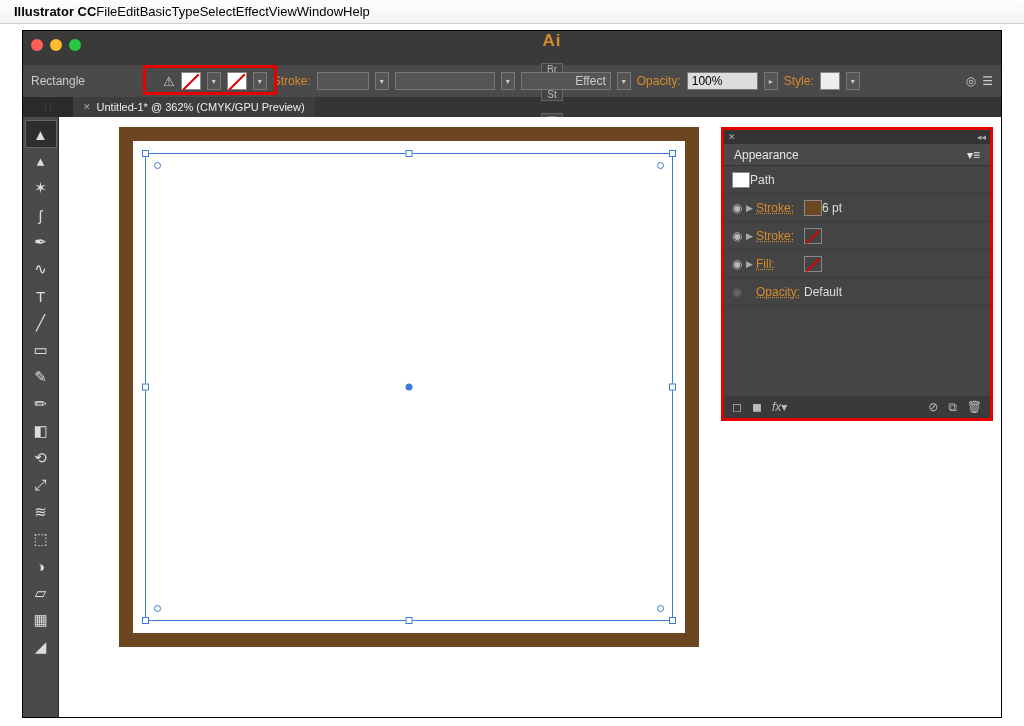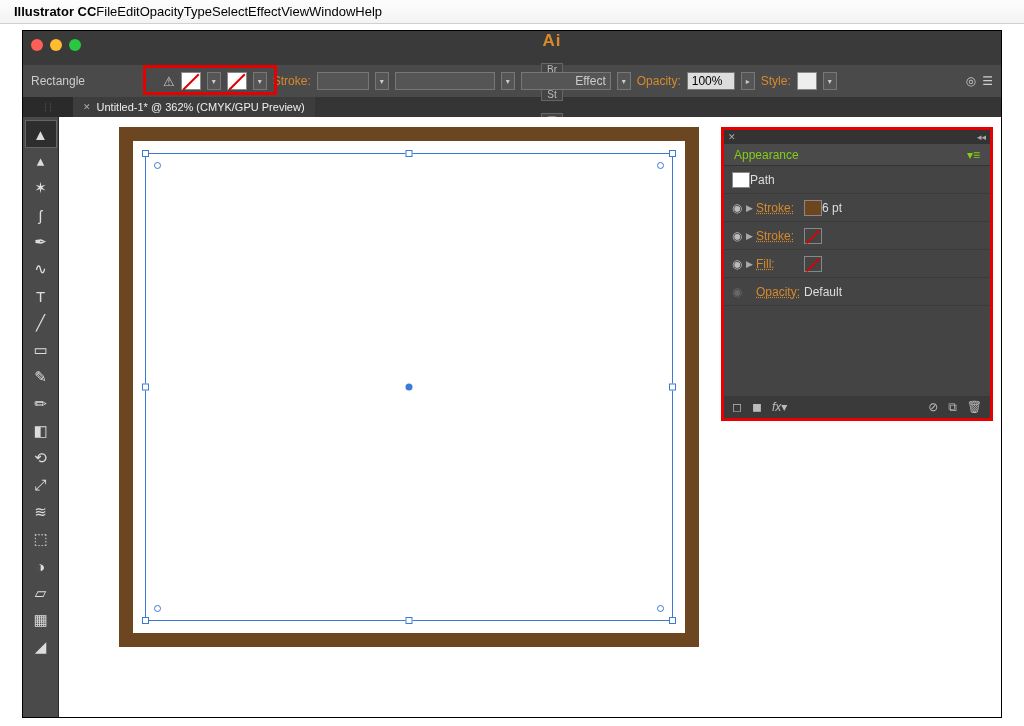--- a/index.html
+++ b/index.html
@@ -39,42 +39,42 @@
 
 .canvas { flex:1; background:#fff; position:relative; }
 .artboard { position:absolute; left:60px; top:10px; width:580px; height:520px; background:#fff; border:14px solid #6b4621; }
 .selbox { position:absolute; left:12px; top:12px; right:12px; bottom:12px; border:1px solid #3b7bd6; }
 .selbox .h { width:7px; height:7px; background:#fff; border:1px solid #3b7bd6; position:absolute; }
 .selbox .c { width:7px; height:7px; border:1px solid #3b7bd6; border-radius:50%; position:absolute; }
 .ctr { width:7px; height:7px; background:#3b7bd6; border-radius:50%; position:absolute; left:50%; top:50%; transform:translate(-50%,-50%); }
 
 .apppanel { position:absolute; right:8px; top:96px; width:272px; background:#444; border:3px solid #e80000; }
 .apppanel .pbar { height:14px; background:#333; display:flex; align-items:center; justify-content:space-between; padding:0 4px; font-size:9px; color:#aaa; }
-.apppanel .ptabs { height:22px; background:#4a4a4a; border-bottom:1px solid #333; display:flex; align-items:center; padding:0 10px; font-size:12px; color:#84cc16; justify-content:space-between; }
+.apppanel .ptabs { height:22px; background:#4a4a4a; border-bottom:1px solid #333; display:flex; align-items:center; padding:0 10px; font-size:12px; color:#e5e5e5; justify-content:space-between; }
 .apppanel .row { height:28px; display:flex; align-items:center; padding:0 8px; gap:0; font-size:12px; color:#ddd; border-bottom:1px solid #3a3a3a; }
 .apppanel .row .eye { width:14px; color:#bbb; }
 .apppanel .row .arr { width:10px; font-size:9px; color:#aaa; }
 .apppanel .row .lbl { color:#d68a2c; width:48px; text-decoration:underline dotted; }
 .apppanel .row .sw { width:18px; height:16px; border:1px solid #888; display:inline-block; position:relative; }
 .apppanel .row .sw.brown { background:#6b4621; }
 .apppanel .row .sw.none::after { content:""; position:absolute; left:-1px; right:-1px; top:50%; border-top:2px solid #d00; transform:rotate(-45deg); }
 .apppanel .row .sw.white { background:#fff; }
 .apppanel .spacer { height:90px; }
 .apppanel .pfoot { height:22px; background:#3a3a3a; display:flex; align-items:center; padding:0 8px; gap:10px; color:#bbb; font-size:12px; justify-content:space-between; }
 .apppanel .pfoot .grp { display:flex; gap:10px; }
 </style>
 </head>
 <body>
 
 <div class="menubar">
   <span class="apple"></span>
   <span class="appname">Illustrator CC</span>
   <span>File</span>
   <span>Edit</span>
-  <span>Opacity</span>
+  <span>Basic</span>
   <span>Type</span>
   <span>Select</span>
   <span>Effect</span>
   <span>View</span>
   <span>Window</span>
   <span>Help</span>
 </div>
 
 <div class="appframe">
   <div class="traffic">
@@ -102,21 +102,21 @@
     <span class="ornglabel">Stroke:</span>
     <span class="field" style="width:52px"></span>
     <span class="dd">▾</span>
     <span class="field" style="width:100px"></span>
     <span class="dd">▾</span>
     <span class="field" style="width:90px;justify-content:flex-end">
         <span>Effect</span>
       </span>
     <span class="dd">▾</span>
     <span class="ornglabel">Opacity:</span>
-    <span class="field" style="width:48px;background:#ddd;color:#000">100%</span>
+    <span class="field" style="width:71px;background:#ddd;color:#000">100%</span>
     <span class="dd">▸</span>
     <span class="ornglabel">Style:</span>
     <span class="swatch" style="background:#eee"></span>
     <span class="dd">▾</span>
     <span style="flex:1"></span>
     <span>◎</span>
     <span>☰</span>
   </div>
   <div class="redbox1" style="left:120px; top:34px; width:134px; height:30px"></div>
 

